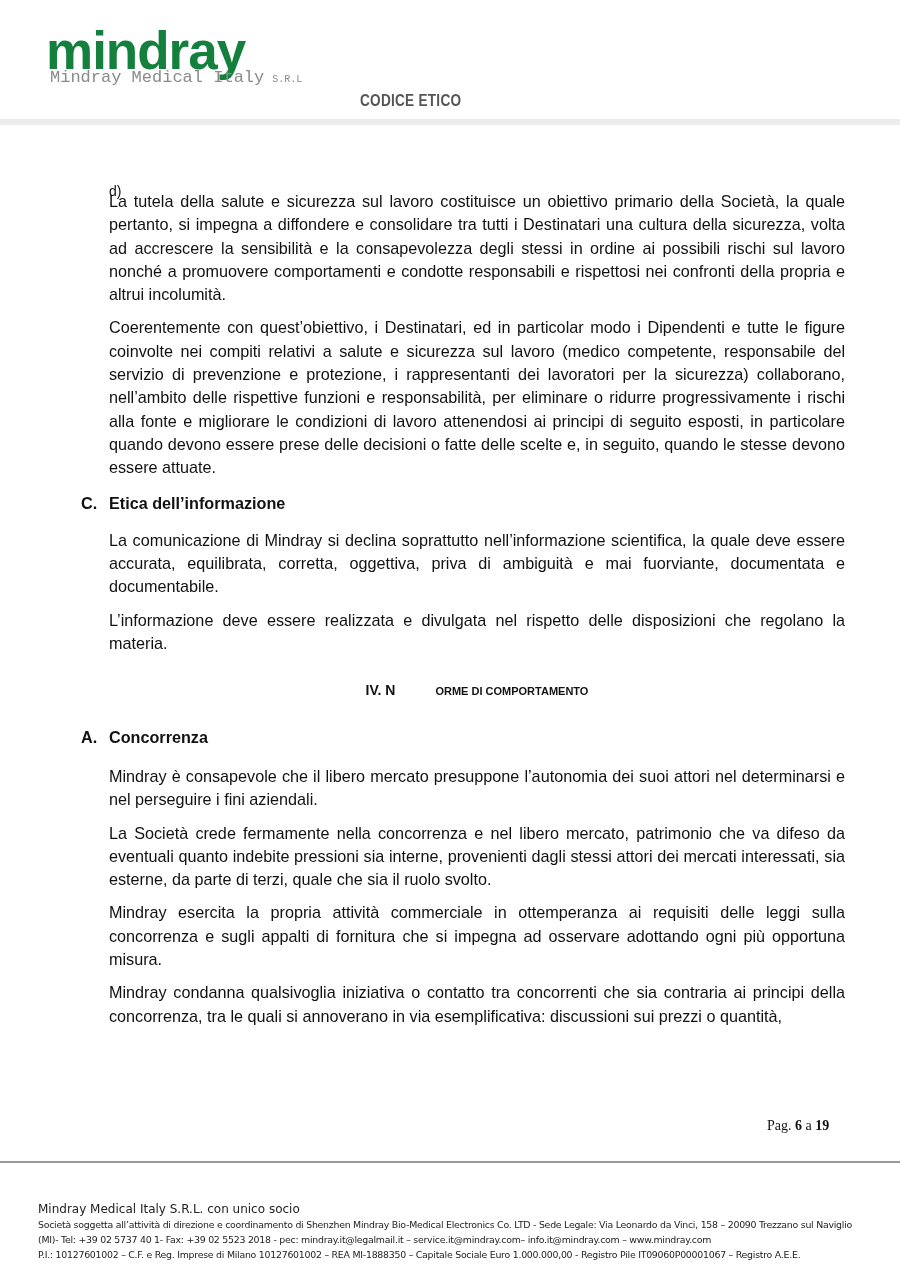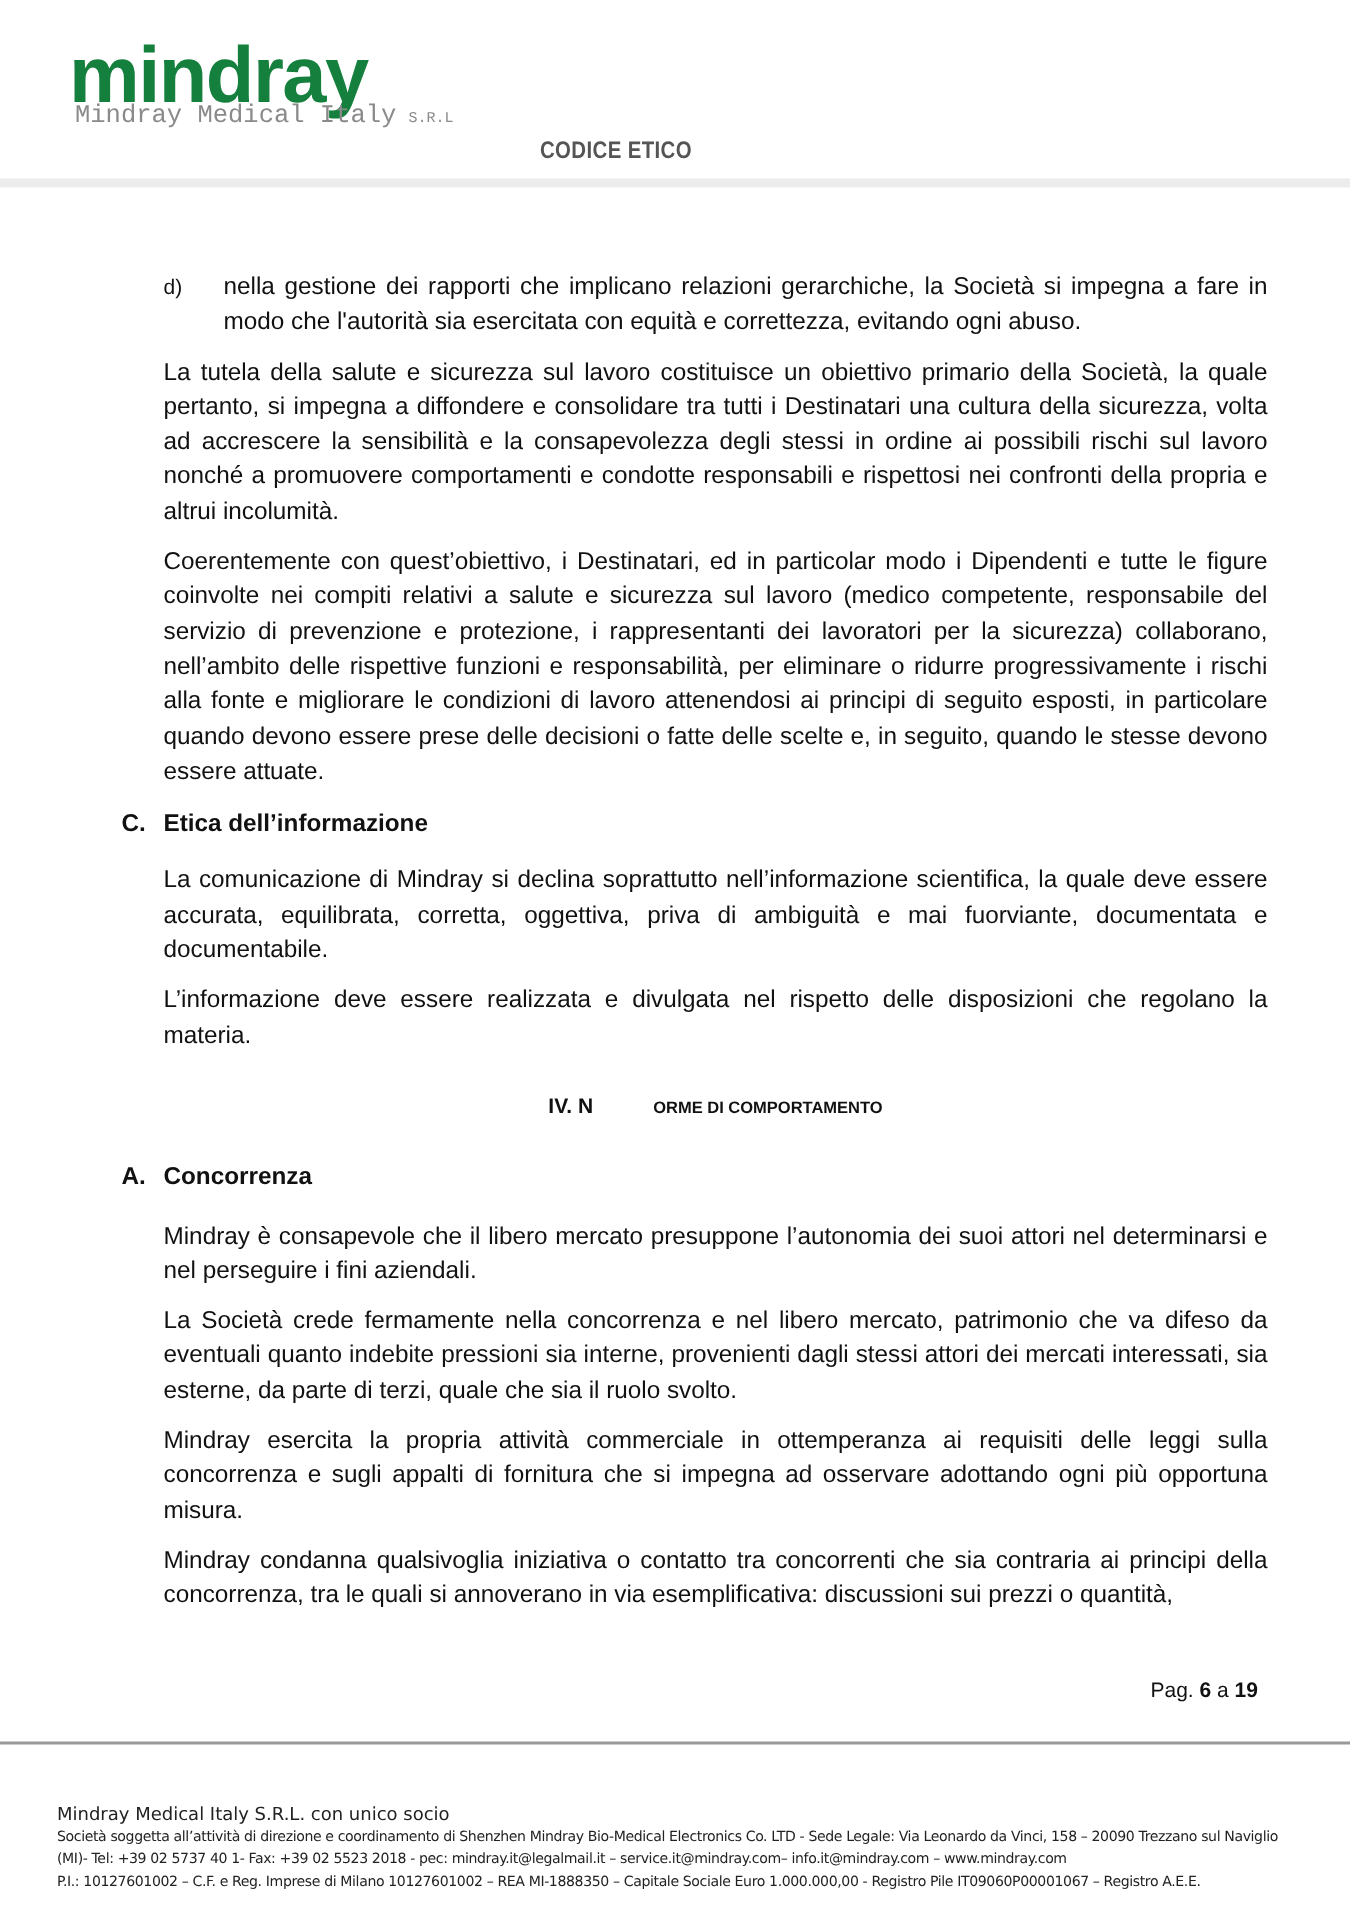--- a/index.html
+++ b/index.html
@@ -17,21 +17,21 @@
 
   .content { position: absolute; left: 109px; top: 180px; width: 736px; font-size: 16.2px; line-height: 23.3px; }
   .content p { margin: 0 0 10px 0; text-align: justify; }
   .list-item { position: relative; padding-left: 40px; margin-left: 0; text-align: justify; margin-bottom: 10px; }
   .list-item .marker { position: absolute; left: 0; top: 0; font-size: 14px; }
   .section-heading { position: relative; font-weight: bold; margin: 0 0 14px -28px; padding-left: 28px; }
   .section-heading .letter { position: absolute; left: 0; }
   .chapter { text-align: center; font-weight: bold; font-size: 14px; margin: 24px 0 22px 0; }
   .chapter .sc { font-size: 11px; margin-left: 40px; }
 
-  .page-num { position: absolute; left: 767px; top: 1118px; font-size: 14px; }
+  .page-num { position: absolute; left: 767px; top: 1118px; font-size: 14px; font-family: Liberation Serif, serif; }
   .page-num b { font-weight: bold; }
   .footer-rule { position: absolute; left: 0; top: 1161px; width: 900px; height: 2px; background: #999; }
   .footer { position: absolute; left: 38px; top: 1181px; width: 840px; font-family: "DejaVu Sans", sans-serif;
             color: #222; margin-top: 20px; }
   .footer .f-title { font-size: 12px; line-height: 17px; }
   .footer .f-line { font-size: 9.4px; line-height: 14.8px; white-space: nowrap; letter-spacing: -0.25px; }
 </style>
 </head>
 <body>
 
@@ -40,21 +40,20 @@
   <div class="logo-sub">
     <span>Mindray Medical Italy</span><span class="logo-srl">S.R.L</span>
   </div>
   <div class="doc-title">CODICE ETICO</div>
   <div class="header-rule"></div>
 </div>
 
 <div class="content">
   <div class="list-item">
     <span class="marker">d)</span>
-    <span>nella gestione dei rapporti che implicano relazioni gerarchiche, la Società si impegna a fare in modo che l'autorità sia esercitata con equità e correttezza, evitando ogni abuso.</span>
   </div>
 
   <p>La tutela della salute e sicurezza sul lavoro costituisce un obiettivo primario della Società, la quale pertanto, si impegna a diffondere e consolidare tra tutti i Destinatari una cultura della sicurezza, volta ad accrescere la sensibilità e la consapevolezza degli stessi in ordine ai possibili rischi sul lavoro nonché a promuovere comportamenti e condotte responsabili e rispettosi nei confronti della propria e altrui incolumità.</p>
   <p>Coerentemente con quest’obiettivo, i Destinatari, ed in particolar modo i Dipendenti e tutte le figure coinvolte nei compiti relativi a salute e sicurezza sul lavoro (medico competente, responsabile del servizio di prevenzione e protezione, i rappresentanti dei lavoratori per la sicurezza) collaborano, nell’ambito delle rispettive funzioni e responsabilità, per eliminare o ridurre progressivamente i rischi alla fonte e migliorare le condizioni di lavoro attenendosi ai principi di seguito esposti, in particolare quando devono essere prese delle decisioni o fatte delle scelte e, in seguito, quando le stesse devono essere attuate.</p>
 
   <div class="section-heading" style="margin-top:12px;">
     <span class="letter">C.</span>
     <span>Etica dell’informazione</span>
   </div>
   <p>La comunicazione di Mindray si declina soprattutto nell’informazione scientifica, la quale deve essere accurata, equilibrata, corretta, oggettiva, priva di ambiguità e mai fuorviante, documentata e documentabile.</p>

